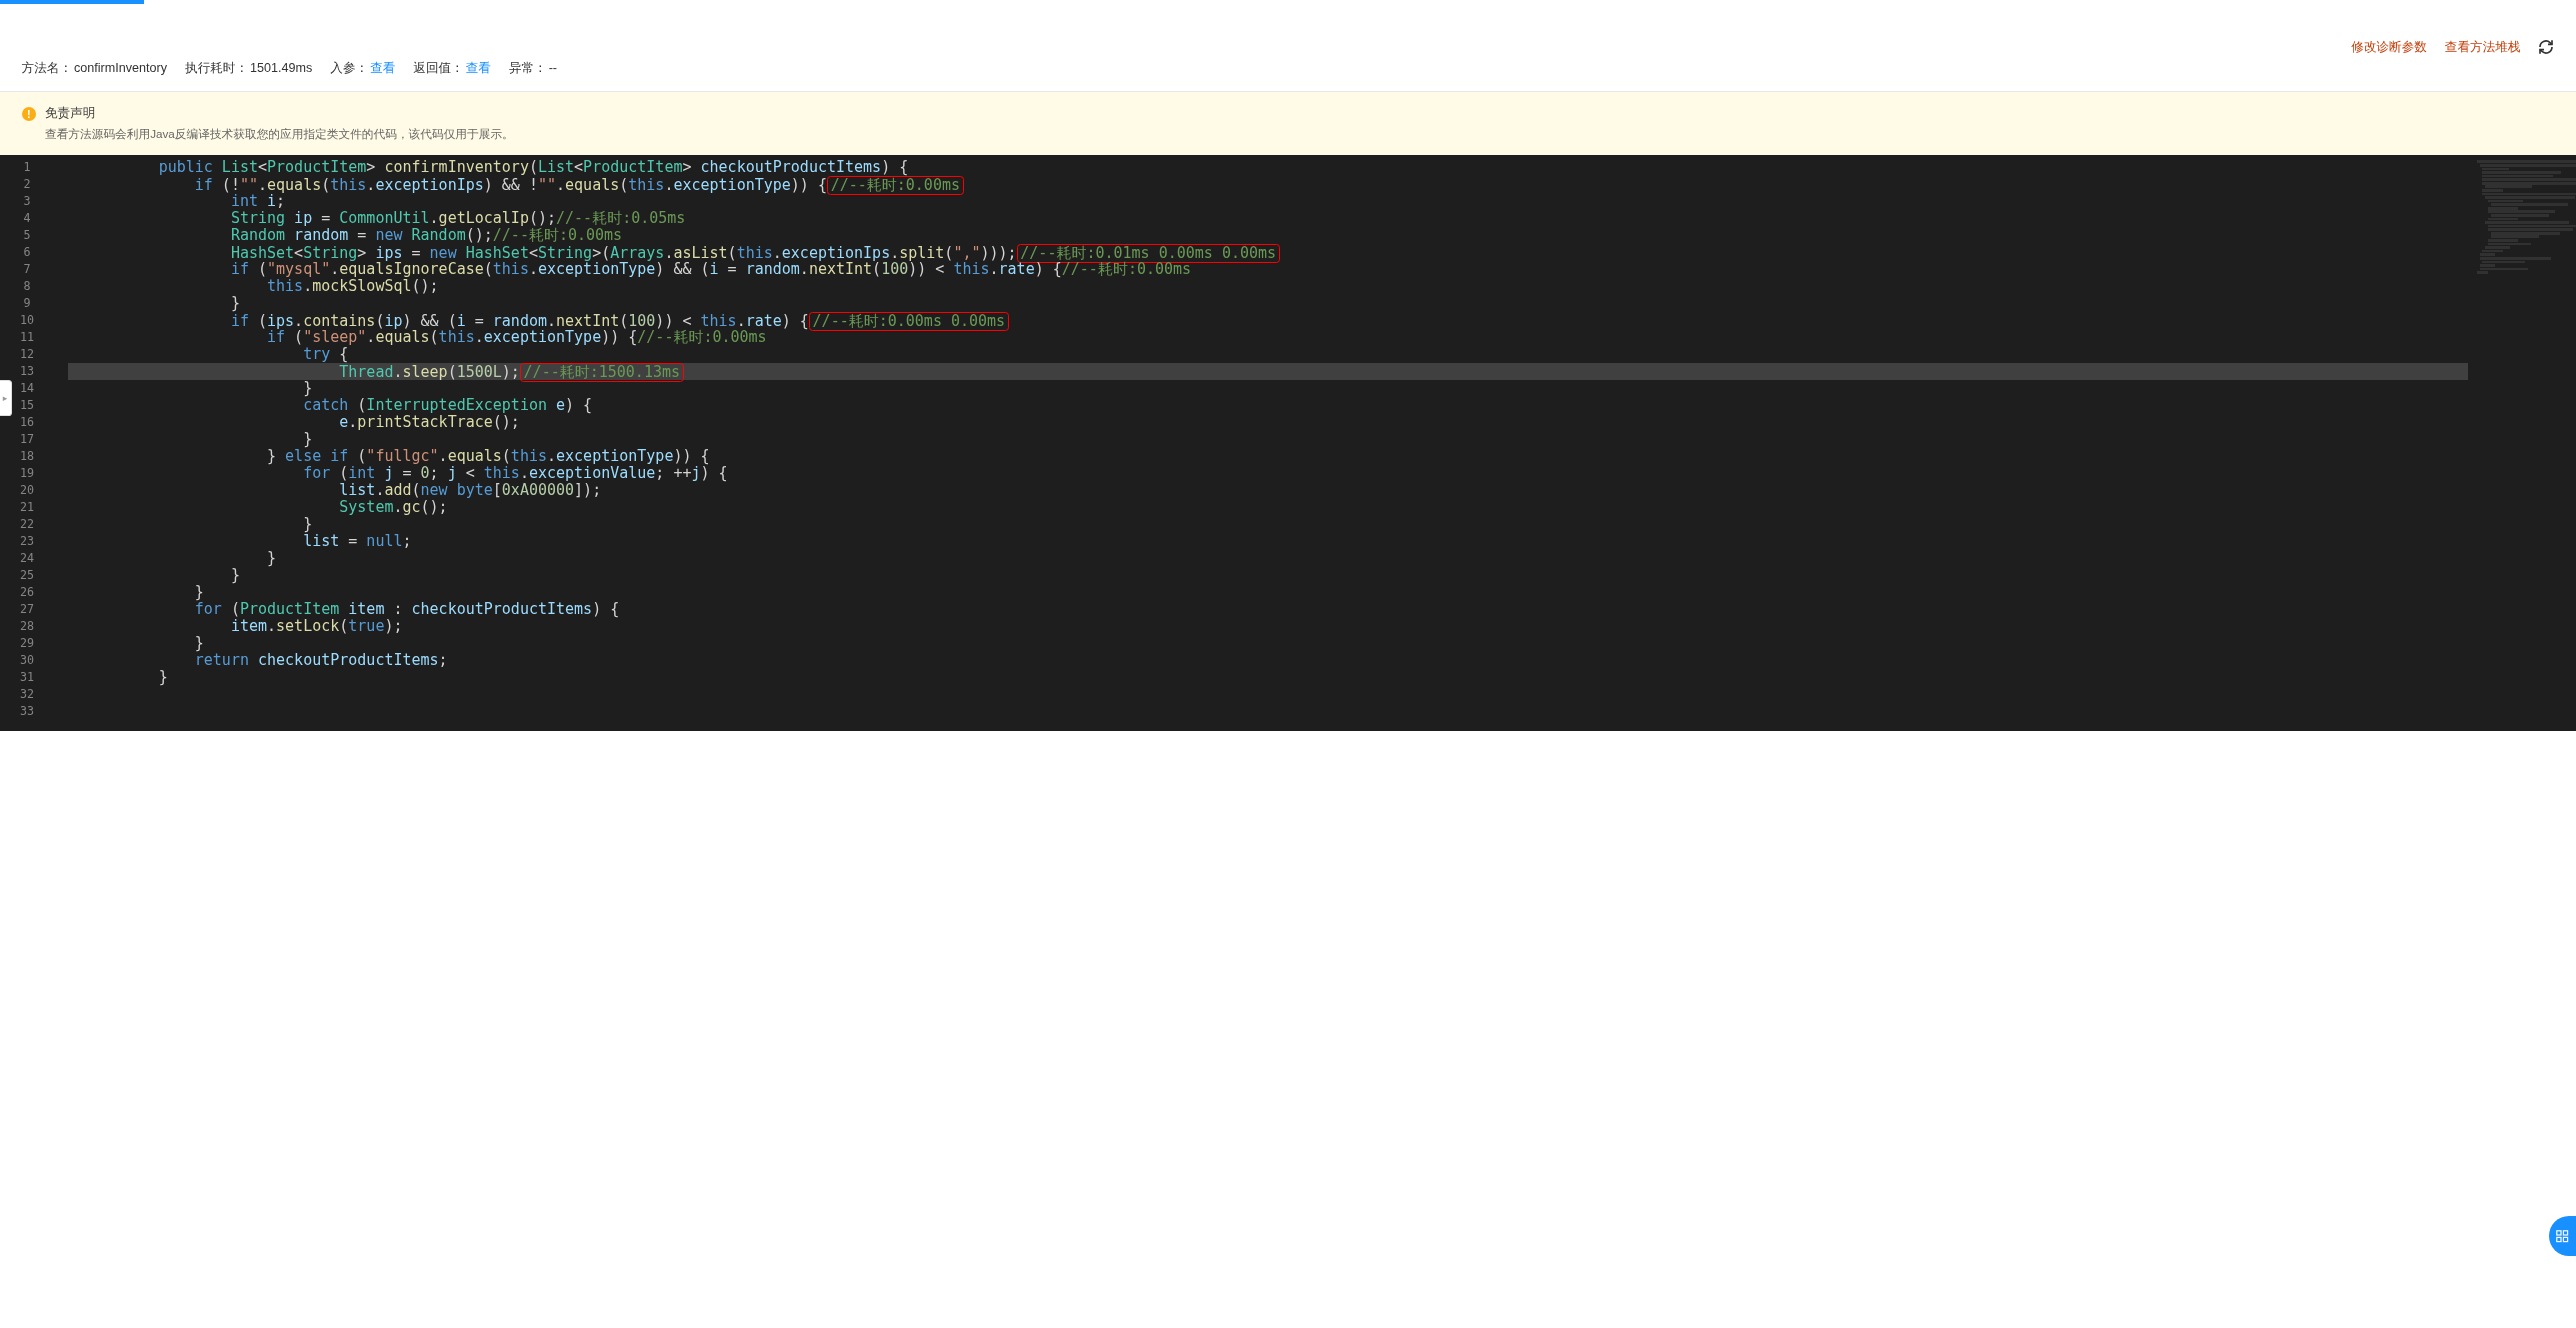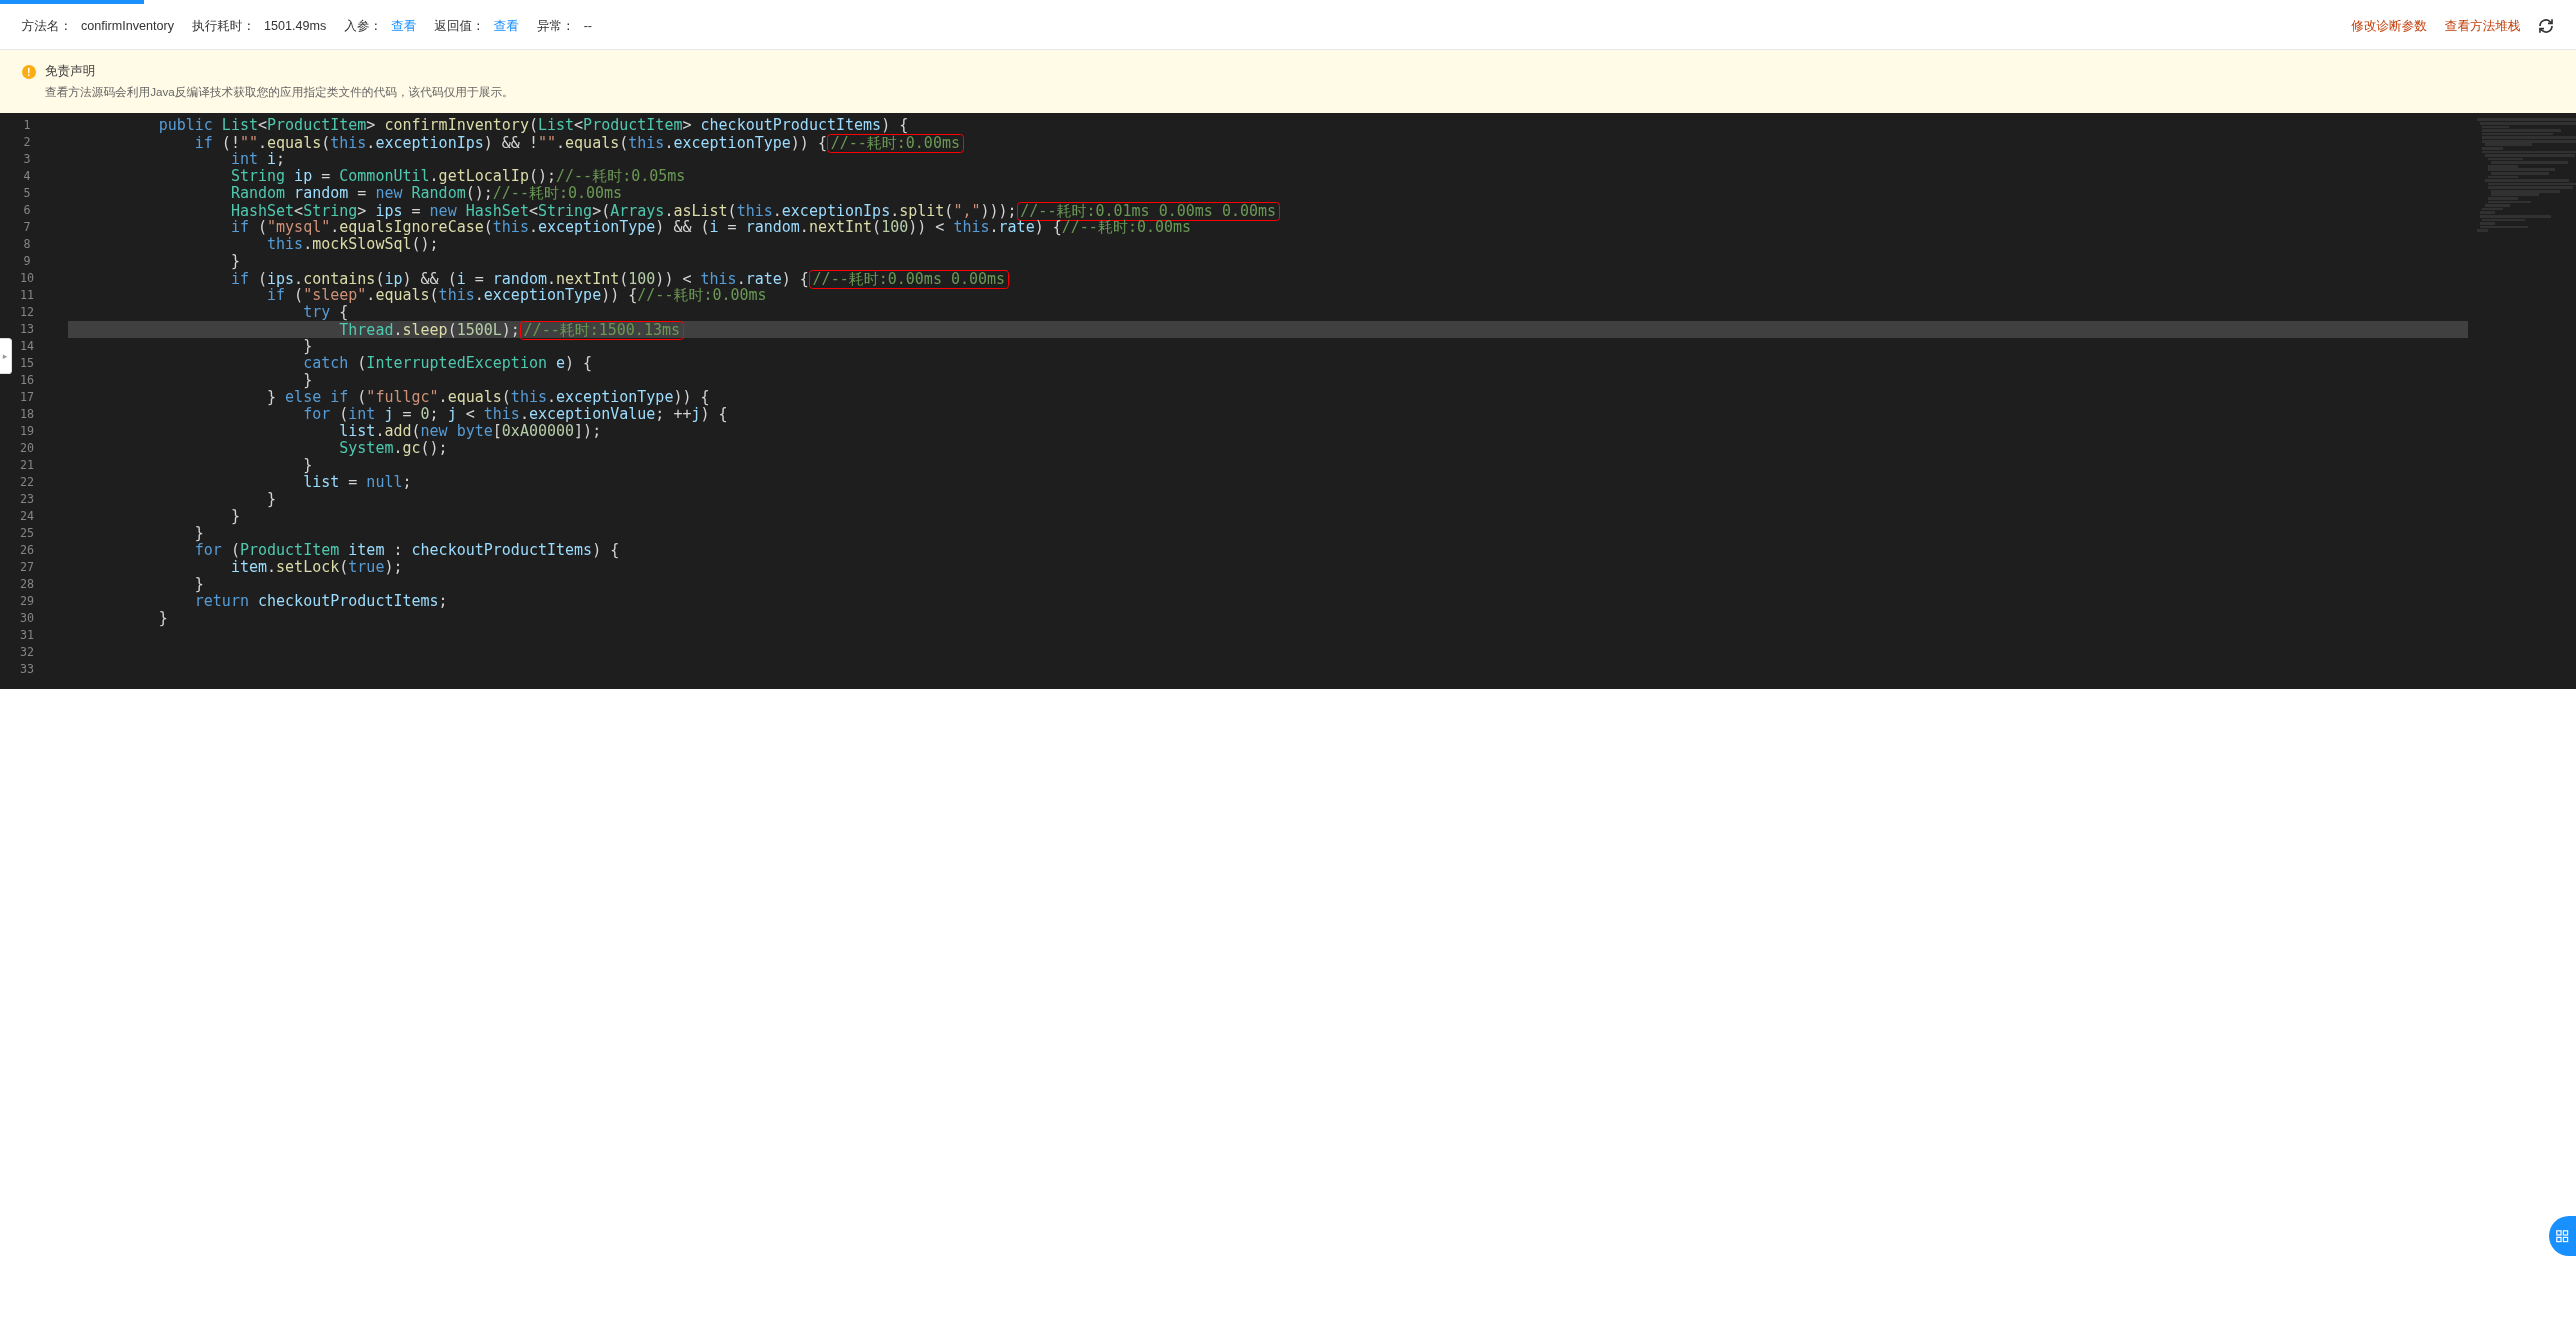--- a/index.html
+++ b/index.html
@@ -23,21 +23,22 @@
     }
     .header-left {
       display: flex;
       align-items: center;
       gap: 18px;
       flex: 1;
     }
     .header-item {
       display: flex;
       align-items: center;
-      gap: 9px;
+      gap: 2px;
+      margin-top: 42px;
     }
     .header-label {
       color: #333;
       font-weight: 500;
     }
     .header-value {
       color: #333;
     }
     .header-link {
       color: #1890ff;
@@ -281,20 +282,21 @@
       <div class="code-line">                <span class="type">HashSet</span><span>&lt;</span><span class="type">String</span><span>&gt; </span><span class="prop">ips</span><span> = </span><span class="kw">new </span><span class="type">HashSet</span><span>&lt;</span><span class="type">String</span><span>&gt;(</span><span class="type">Arrays</span><span>.</span><span class="fn">asList</span><span>(</span><span class="kw">this</span><span>.</span><span class="prop">exceptionIps</span><span>.</span><span class="fn">split</span><span>(</span><span class="str">","</span><span>)));</span><span class="red-box"><span class="cmt">//--耗时:0.01ms 0.00ms 0.00ms</span></span></div>
       <div class="code-line">                <span class="kw">if </span><span>(</span><span class="str">"mysql"</span><span>.</span><span class="fn">equalsIgnoreCase</span><span>(</span><span class="kw">this</span><span>.</span><span class="prop">exceptionType</span><span>) &amp;&amp; (</span><span class="prop">i</span><span> = </span><span class="prop">random</span><span>.</span><span class="fn">nextInt</span><span>(</span><span class="num">100</span><span>)) &lt; </span><span class="kw">this</span><span>.</span><span class="prop">rate</span><span>) {</span><span class="cmt">//--耗时:0.00ms</span></div>
       <div class="code-line">                    <span class="kw">this</span><span>.</span><span class="fn">mockSlowSql</span><span>();</span></div>
       <div class="code-line">                <span>}</span></div>
       <div class="code-line">                <span class="kw">if </span><span>(</span><span class="prop">ips</span><span>.</span><span class="fn">contains</span><span>(</span><span class="prop">ip</span><span>) &amp;&amp; (</span><span class="prop">i</span><span> = </span><span class="prop">random</span><span>.</span><span class="fn">nextInt</span><span>(</span><span class="num">100</span><span>)) &lt; </span><span class="kw">this</span><span>.</span><span class="prop">rate</span><span>) {</span><span class="red-box"><span class="cmt">//--耗时:0.00ms 0.00ms</span></span></div>
       <div class="code-line">                    <span class="kw">if </span><span>(</span><span class="str">"sleep"</span><span>.</span><span class="fn">equals</span><span>(</span><span class="kw">this</span><span>.</span><span class="prop">exceptionType</span><span>)) {</span><span class="cmt">//--耗时:0.00ms</span></div>
       <div class="code-line">                        <span class="kw">try </span><span>{</span></div>
       <div class="code-line highlighted">                            <span class="type">Thread</span><span>.</span><span class="fn">sleep</span><span>(</span><span class="num">1500L</span><span>);</span><span class="red-box"><span class="cmt">//--耗时:1500.13ms</span></span></div>
       <div class="code-line">                        <span>}</span></div>
       <div class="code-line">                        <span class="kw">catch </span><span>(</span><span class="type">InterruptedException</span><span> </span><span class="prop">e</span><span>) {</span></div>
+      <div class="code-line">                            <span class="prop">e</span><span>.</span><span class="fn">printStackTrace</span><span>();</span></div>
       <div class="code-line">                        <span>}</span></div>
       <div class="code-line">                    <span>} </span><span class="kw">else if </span><span>(</span><span class="str">"fullgc"</span><span>.</span><span class="fn">equals</span><span>(</span><span class="kw">this</span><span>.</span><span class="prop">exceptionType</span><span>)) {</span></div>
       <div class="code-line">                        <span class="kw">for </span><span>(</span><span class="kw">int </span><span class="prop">j</span><span> = </span><span class="num">0</span><span>; </span><span class="prop">j</span><span> &lt; </span><span class="kw">this</span><span>.</span><span class="prop">exceptionValue</span><span>; ++</span><span class="prop">j</span><span>) {</span></div>
       <div class="code-line">                            <span class="prop">list</span><span>.</span><span class="fn">add</span><span>(</span><span class="kw">new </span><span class="kw">byte</span><span>[</span><span class="num">0xA00000</span><span>]);</span></div>
       <div class="code-line">                            <span class="type">System</span><span>.</span><span class="fn">gc</span><span>();</span></div>
       <div class="code-line">                        <span>}</span></div>
       <div class="code-line">                        <span class="prop">list</span><span> = </span><span class="kw">null</span><span>;</span></div>
       <div class="code-line">                    <span>}</span></div>
       <div class="code-line">                <span>}</span></div>
       <div class="code-line">            <span>}</span></div>

